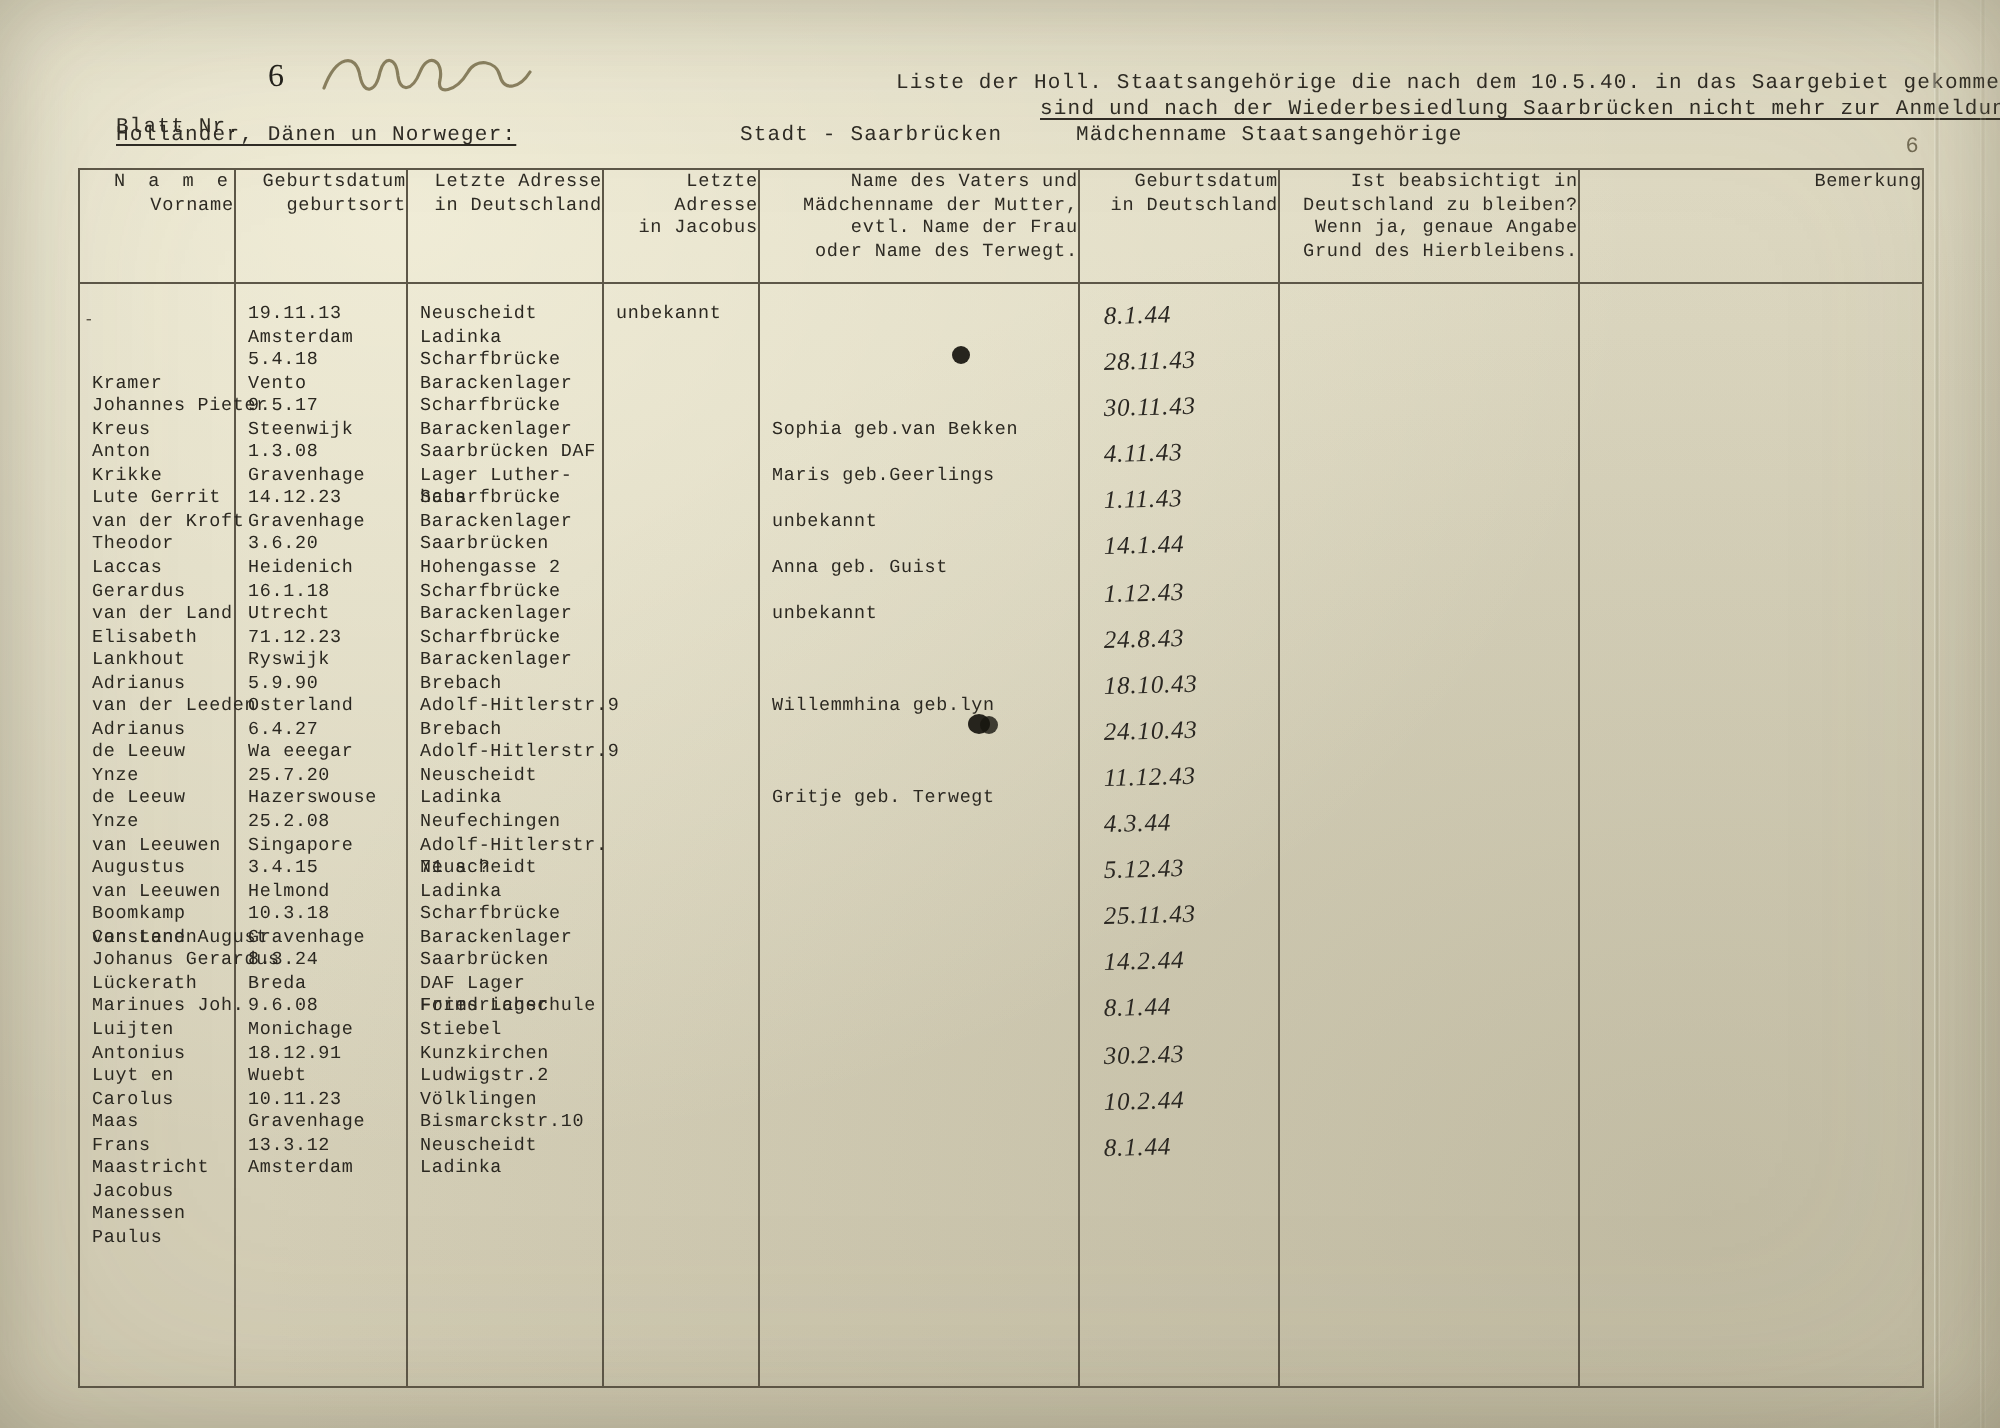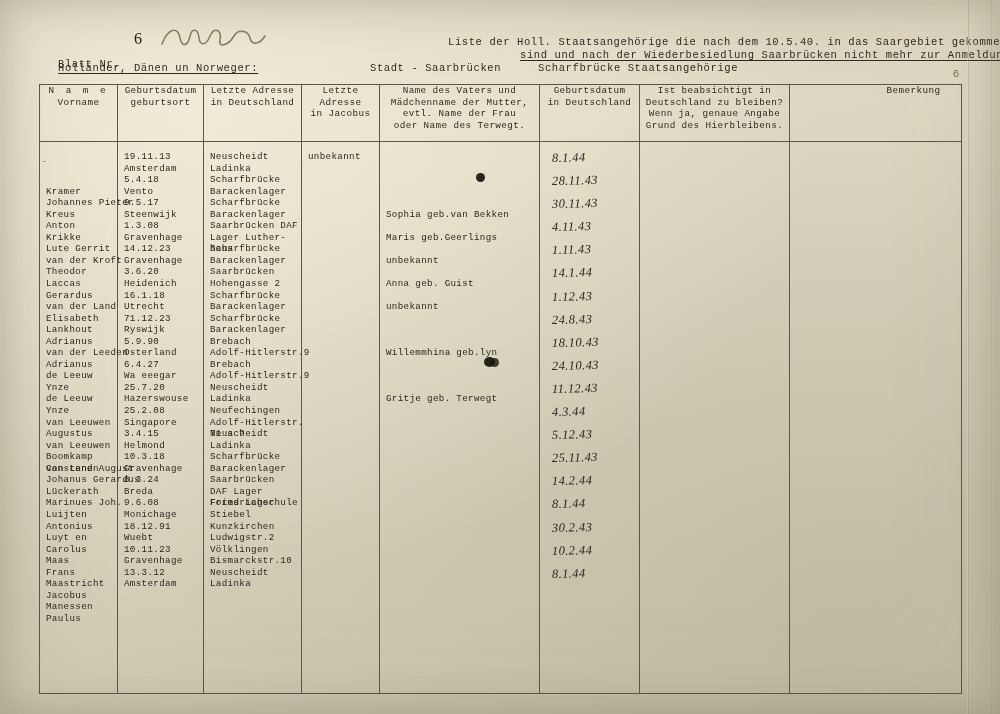--- a/index.html
+++ b/index.html
@@ -115,21 +115,21 @@
     border-collapse: collapse;
     table-layout: fixed;
   }
   table.grid td, table.grid th {
     border: 1px solid #5d5748;
     padding: 0;
     vertical-align: top;
   }
   thead th {
     font-weight: normal;
-    text-align: center;
+    text-align: right;
     font-size: 9.3px;
     line-height: 11.6px;
     letter-spacing: 0.4px;
     color: #2e2b24;
     padding: 7px 5px 4px 7px;
     height: 56px;
   }
   th .spaced {
     letter-spacing: 3px;
   }
@@ -209,21 +209,21 @@
       <span class="scribble">
         <svg width="110" height="30" viewBox="0 0 110 30">
           <path d="M4 22 C10 6, 20 4, 22 16 C24 26, 30 24, 32 14 C34 6, 40 6, 41 16 C42 24, 48 24, 52 14 C56 4, 64 8, 62 18 C60 26, 70 24, 76 14 C80 7, 90 8, 92 16 C94 24, 102 22, 107 14" fill="none" stroke="#6a5f3a" stroke-width="1.6" stroke-linecap="round"></path>
         </svg>
       </span>
 
       <span class="nationalities">Holländer, Dänen un Norweger:</span>
       <span class="listline1">Liste der Holl. Staatsangehörige die nach dem 10.5.40. in das Saargebiet gekommen</span>
       <span class="listline2">sind und nach der Wiederbesiedlung Saarbrücken nicht mehr zur Anmeldung kamen.</span>
       <span class="stadt">Stadt - Saarbrücken</span>
-      <span class="staat">Scharfbrücke Staatsangehörige</span>
+      <span class="staat">Mädchenname Staatsangehörige</span>
       <span class="corner-mark">6</span>
     </div>
 
     <table class="grid">
       <colgroup>
         <col class="c1">
           <col class="c2">
           <col class="c3">
           <col class="c4">
         <col class="c5">

